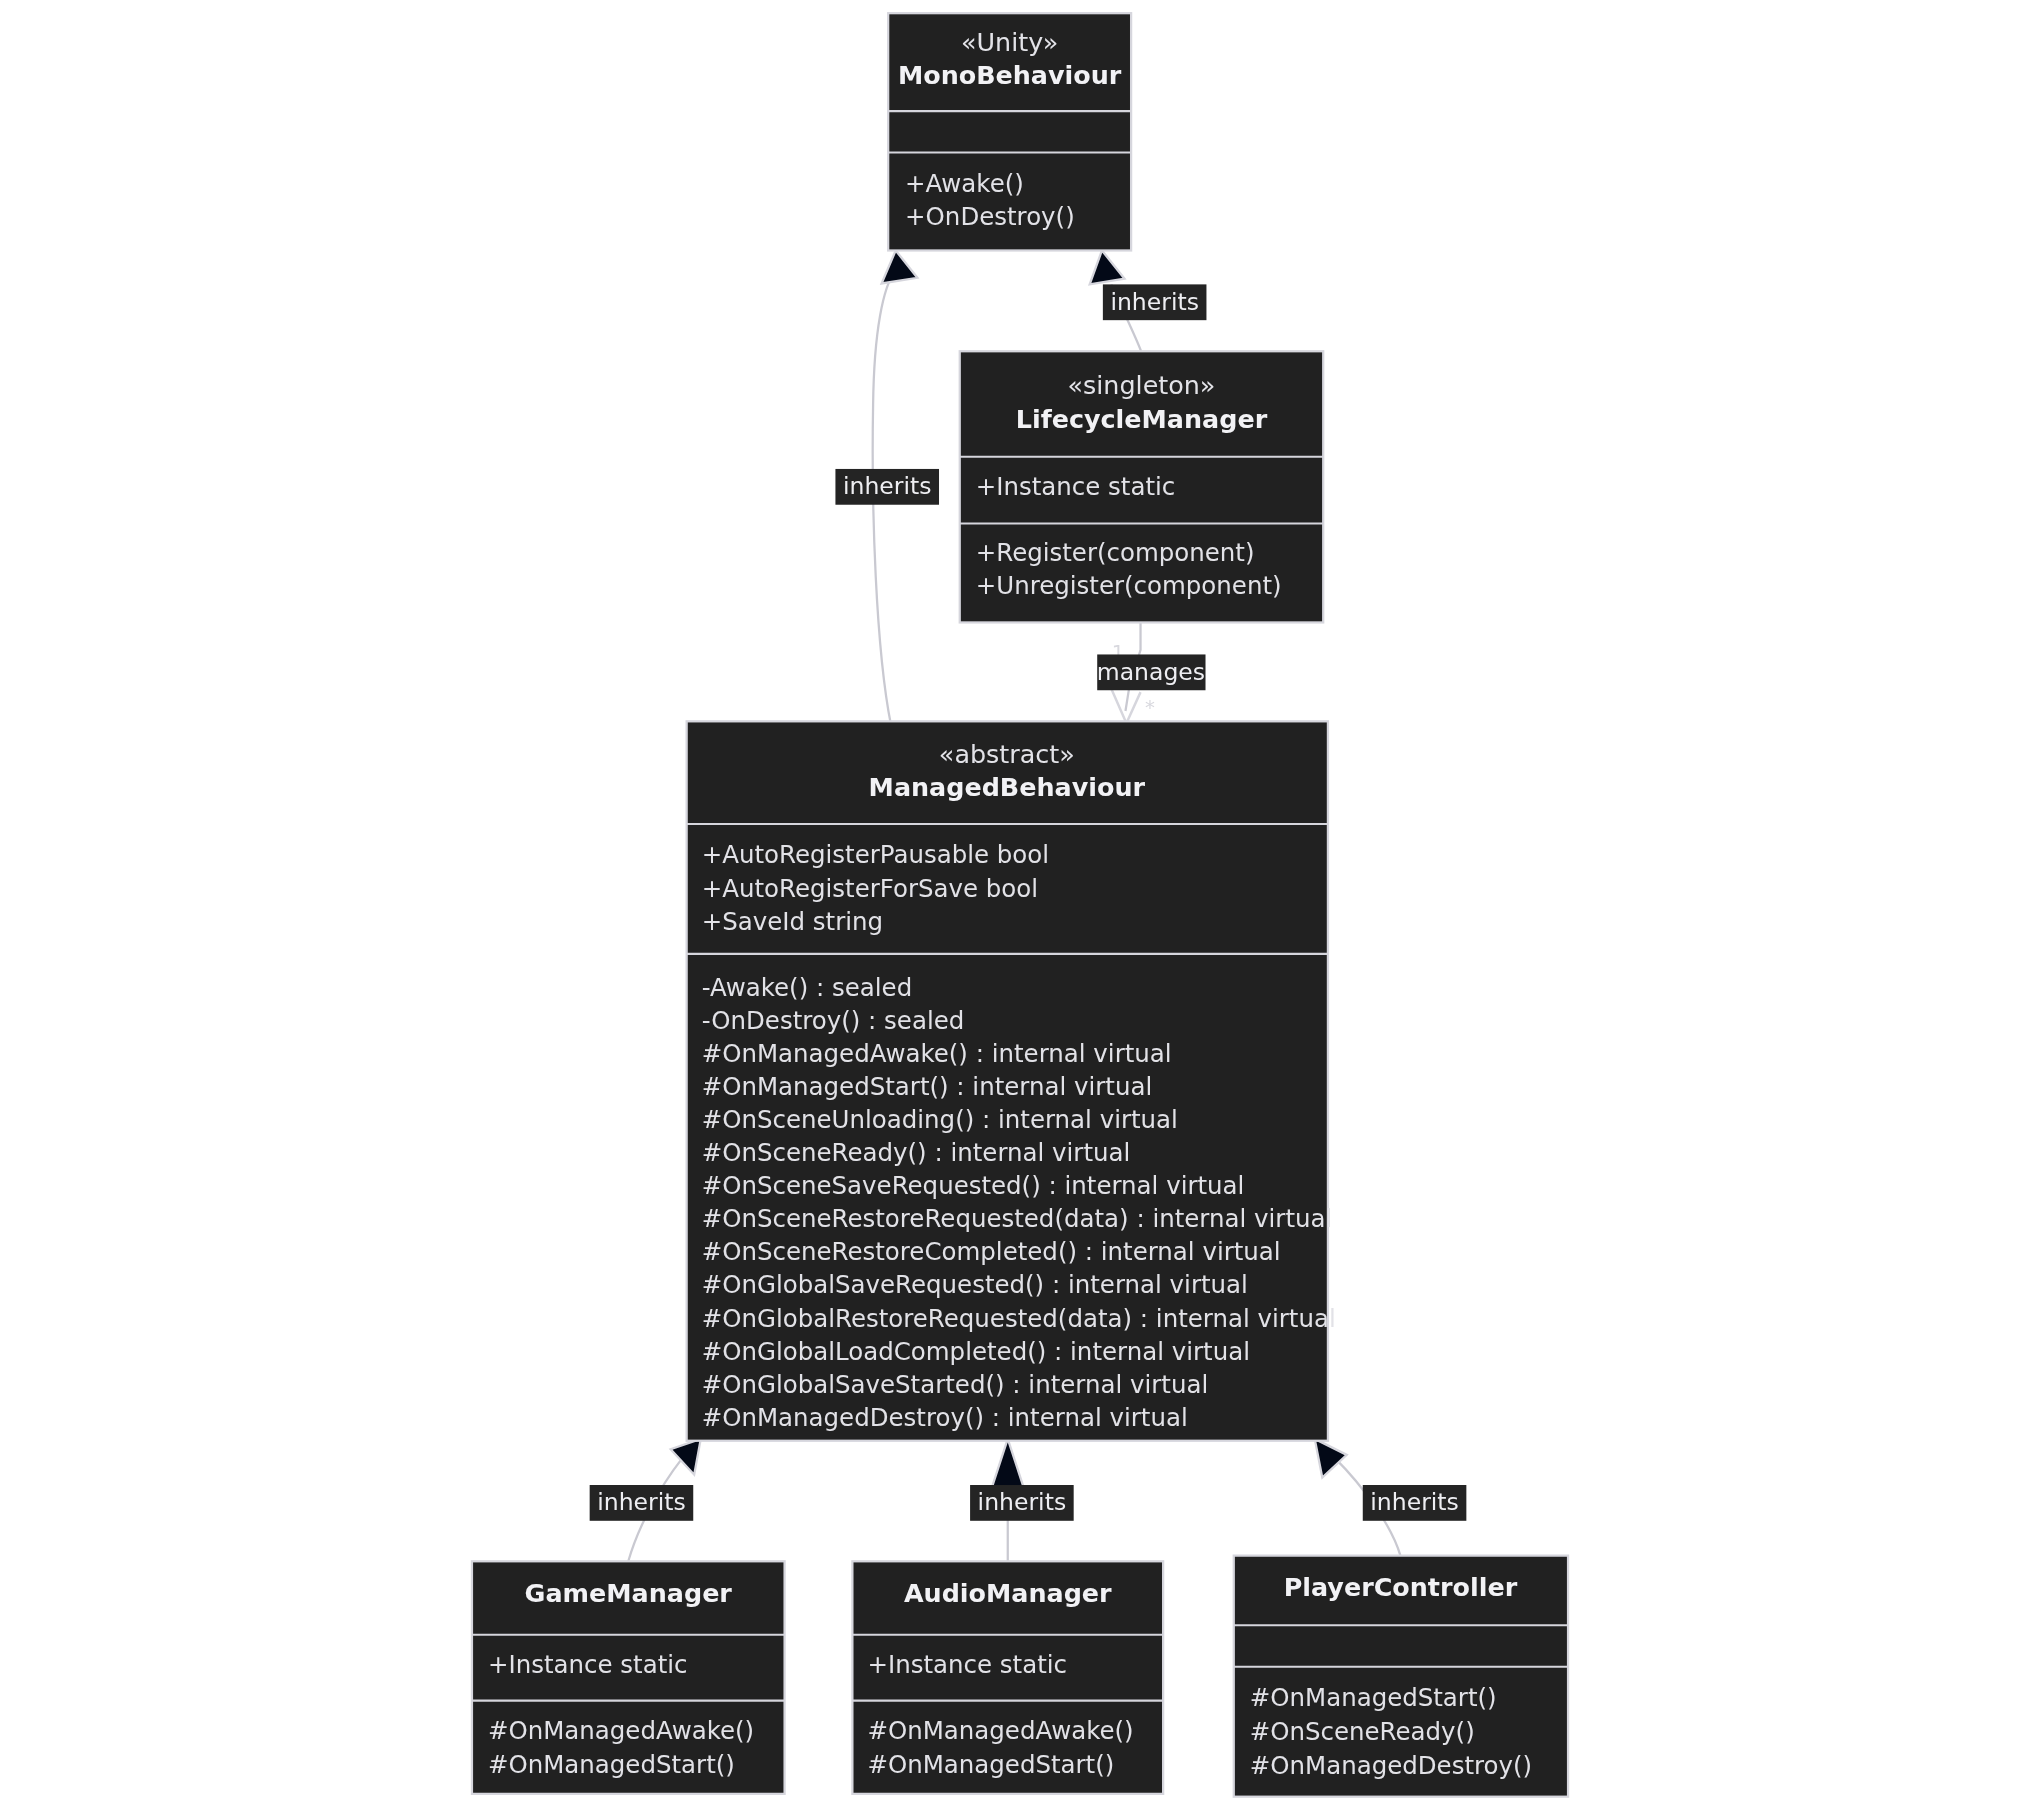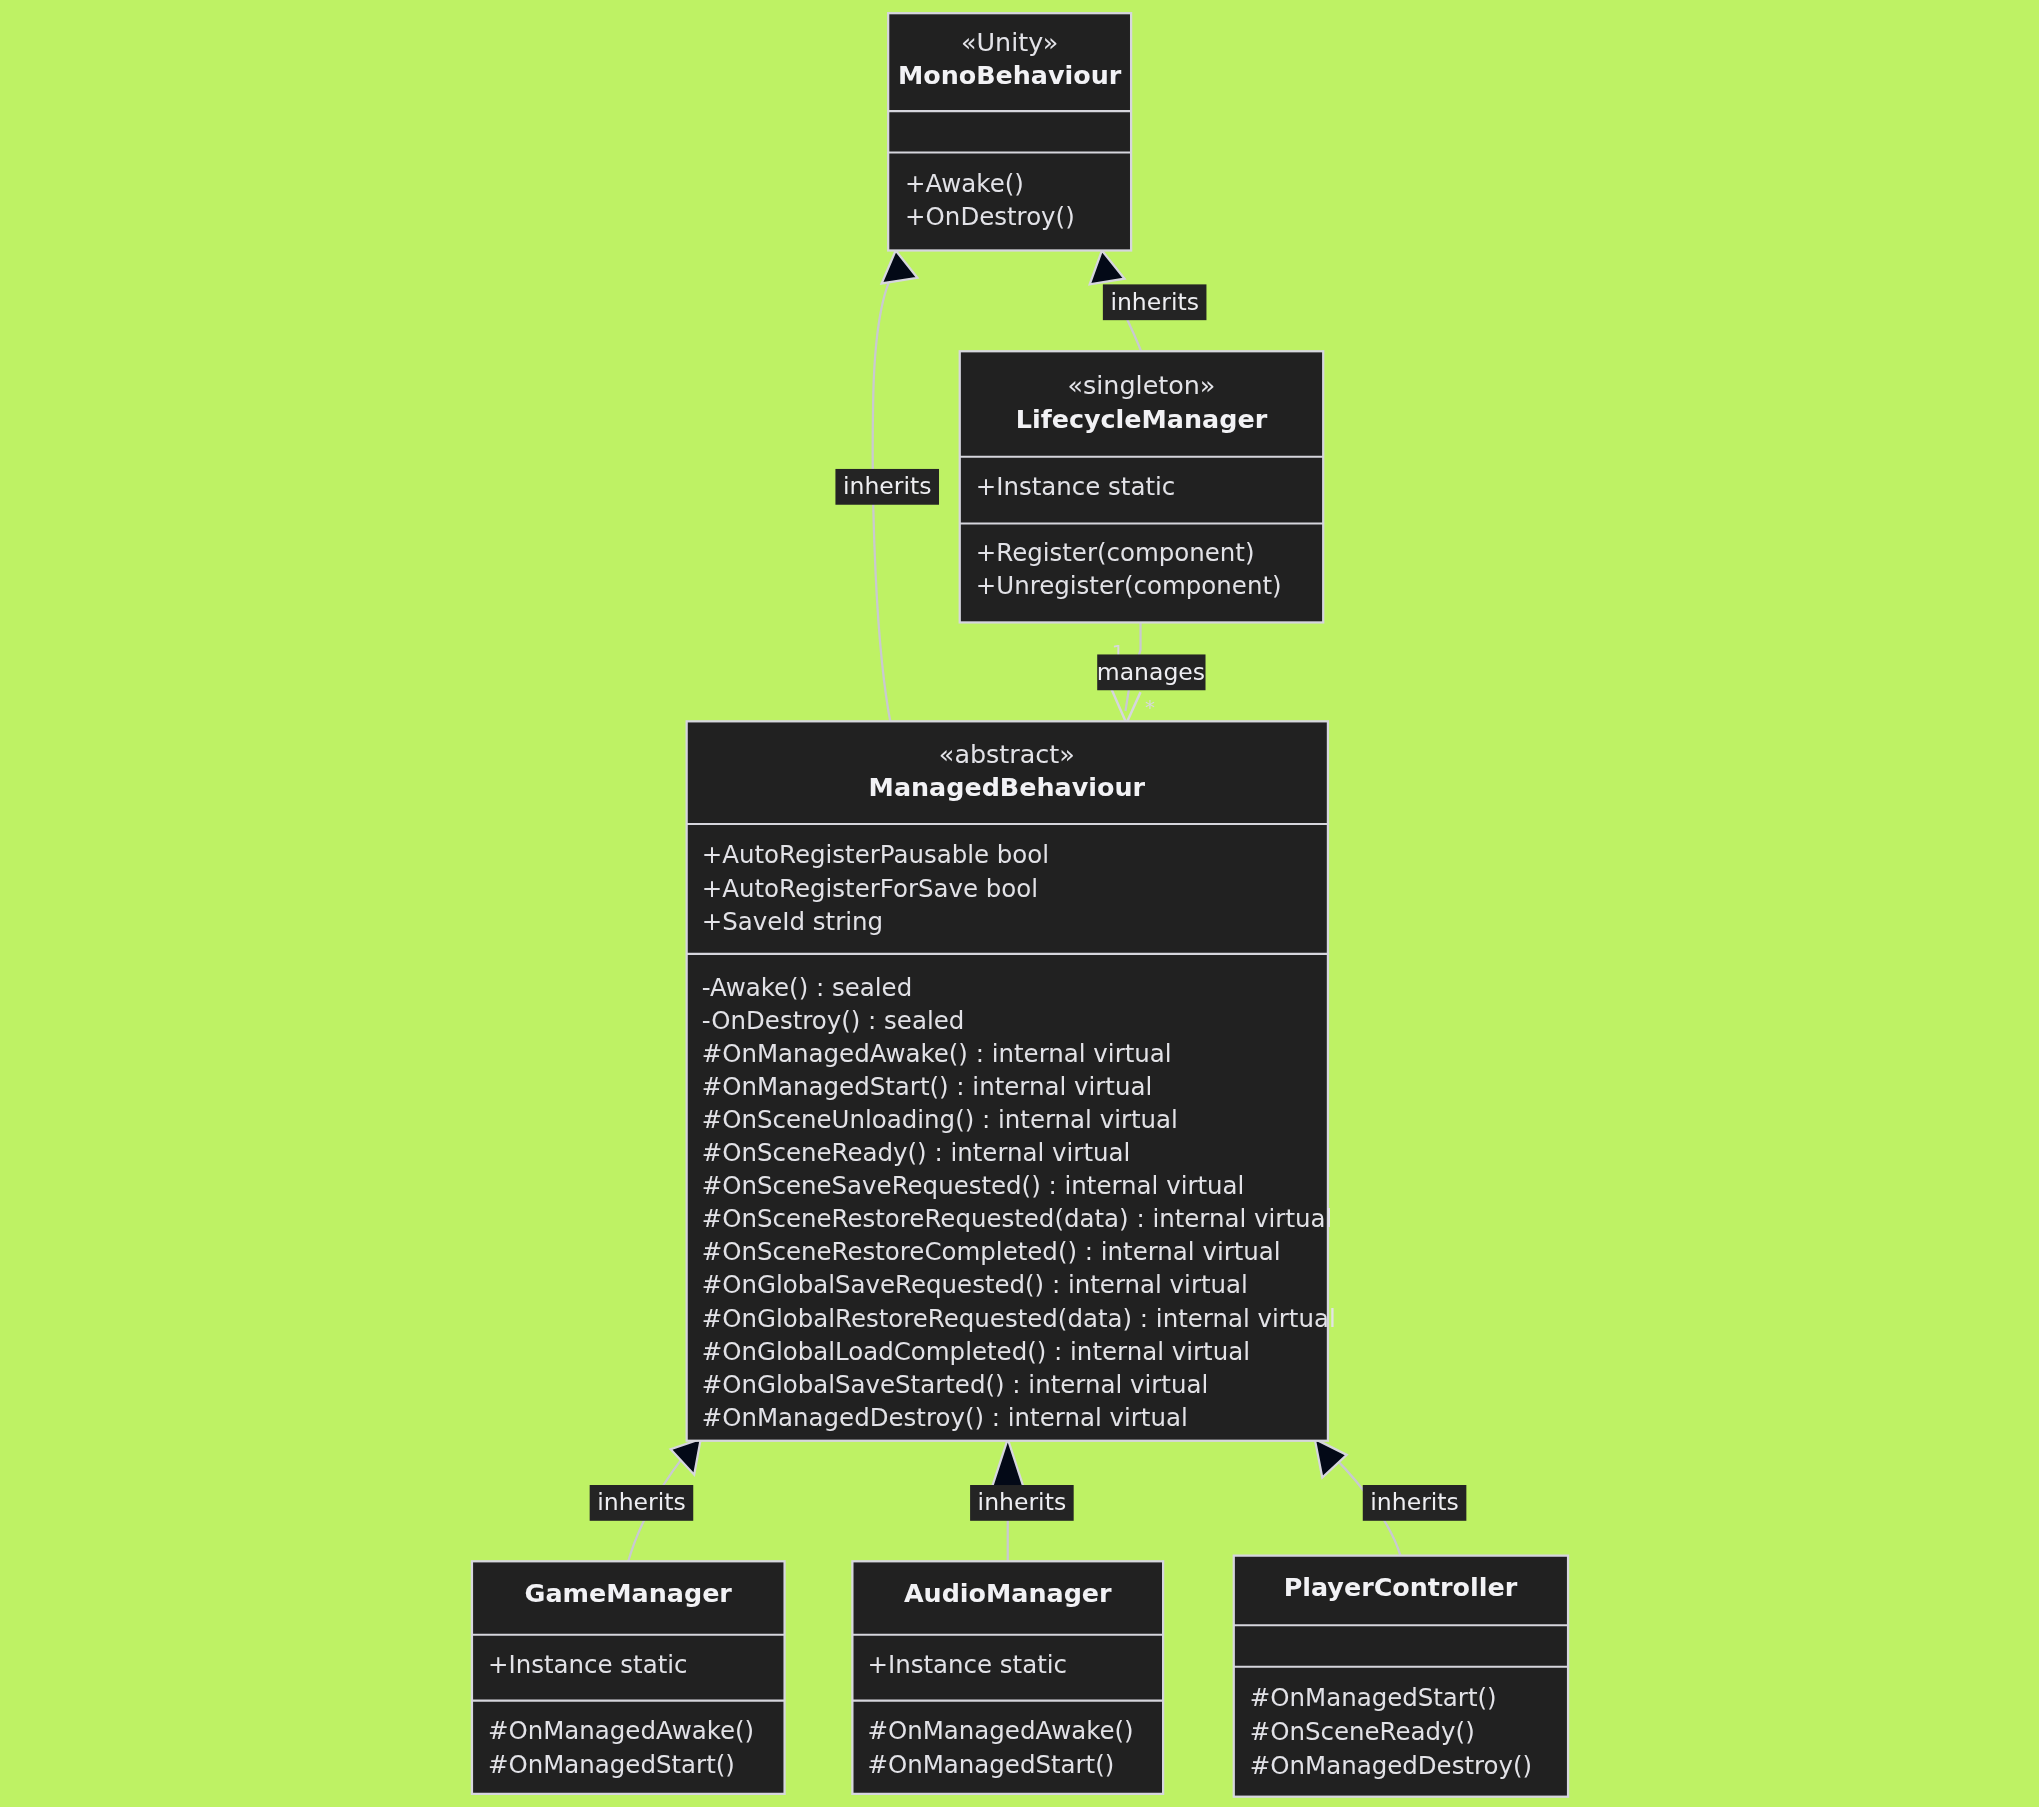--- a/index.html
+++ b/index.html
@@ -11,21 +11,21 @@
   body {
     width: 2040px;
     height: 1808px;
     overflow: hidden;
     font-family: "DejaVu Sans", sans-serif;
   }
   #diagram-root {
     position: relative;
     width: 2040px;
     height: 1808px;
-    background: #bef264;
+    background: #ffffff;
   }
   svg#uml-svg {
     position: absolute;
     top: 0;
     left: 0;
     width: 2040px;
     height: 1808px;
     display: block;
   }
   .cls-box {

